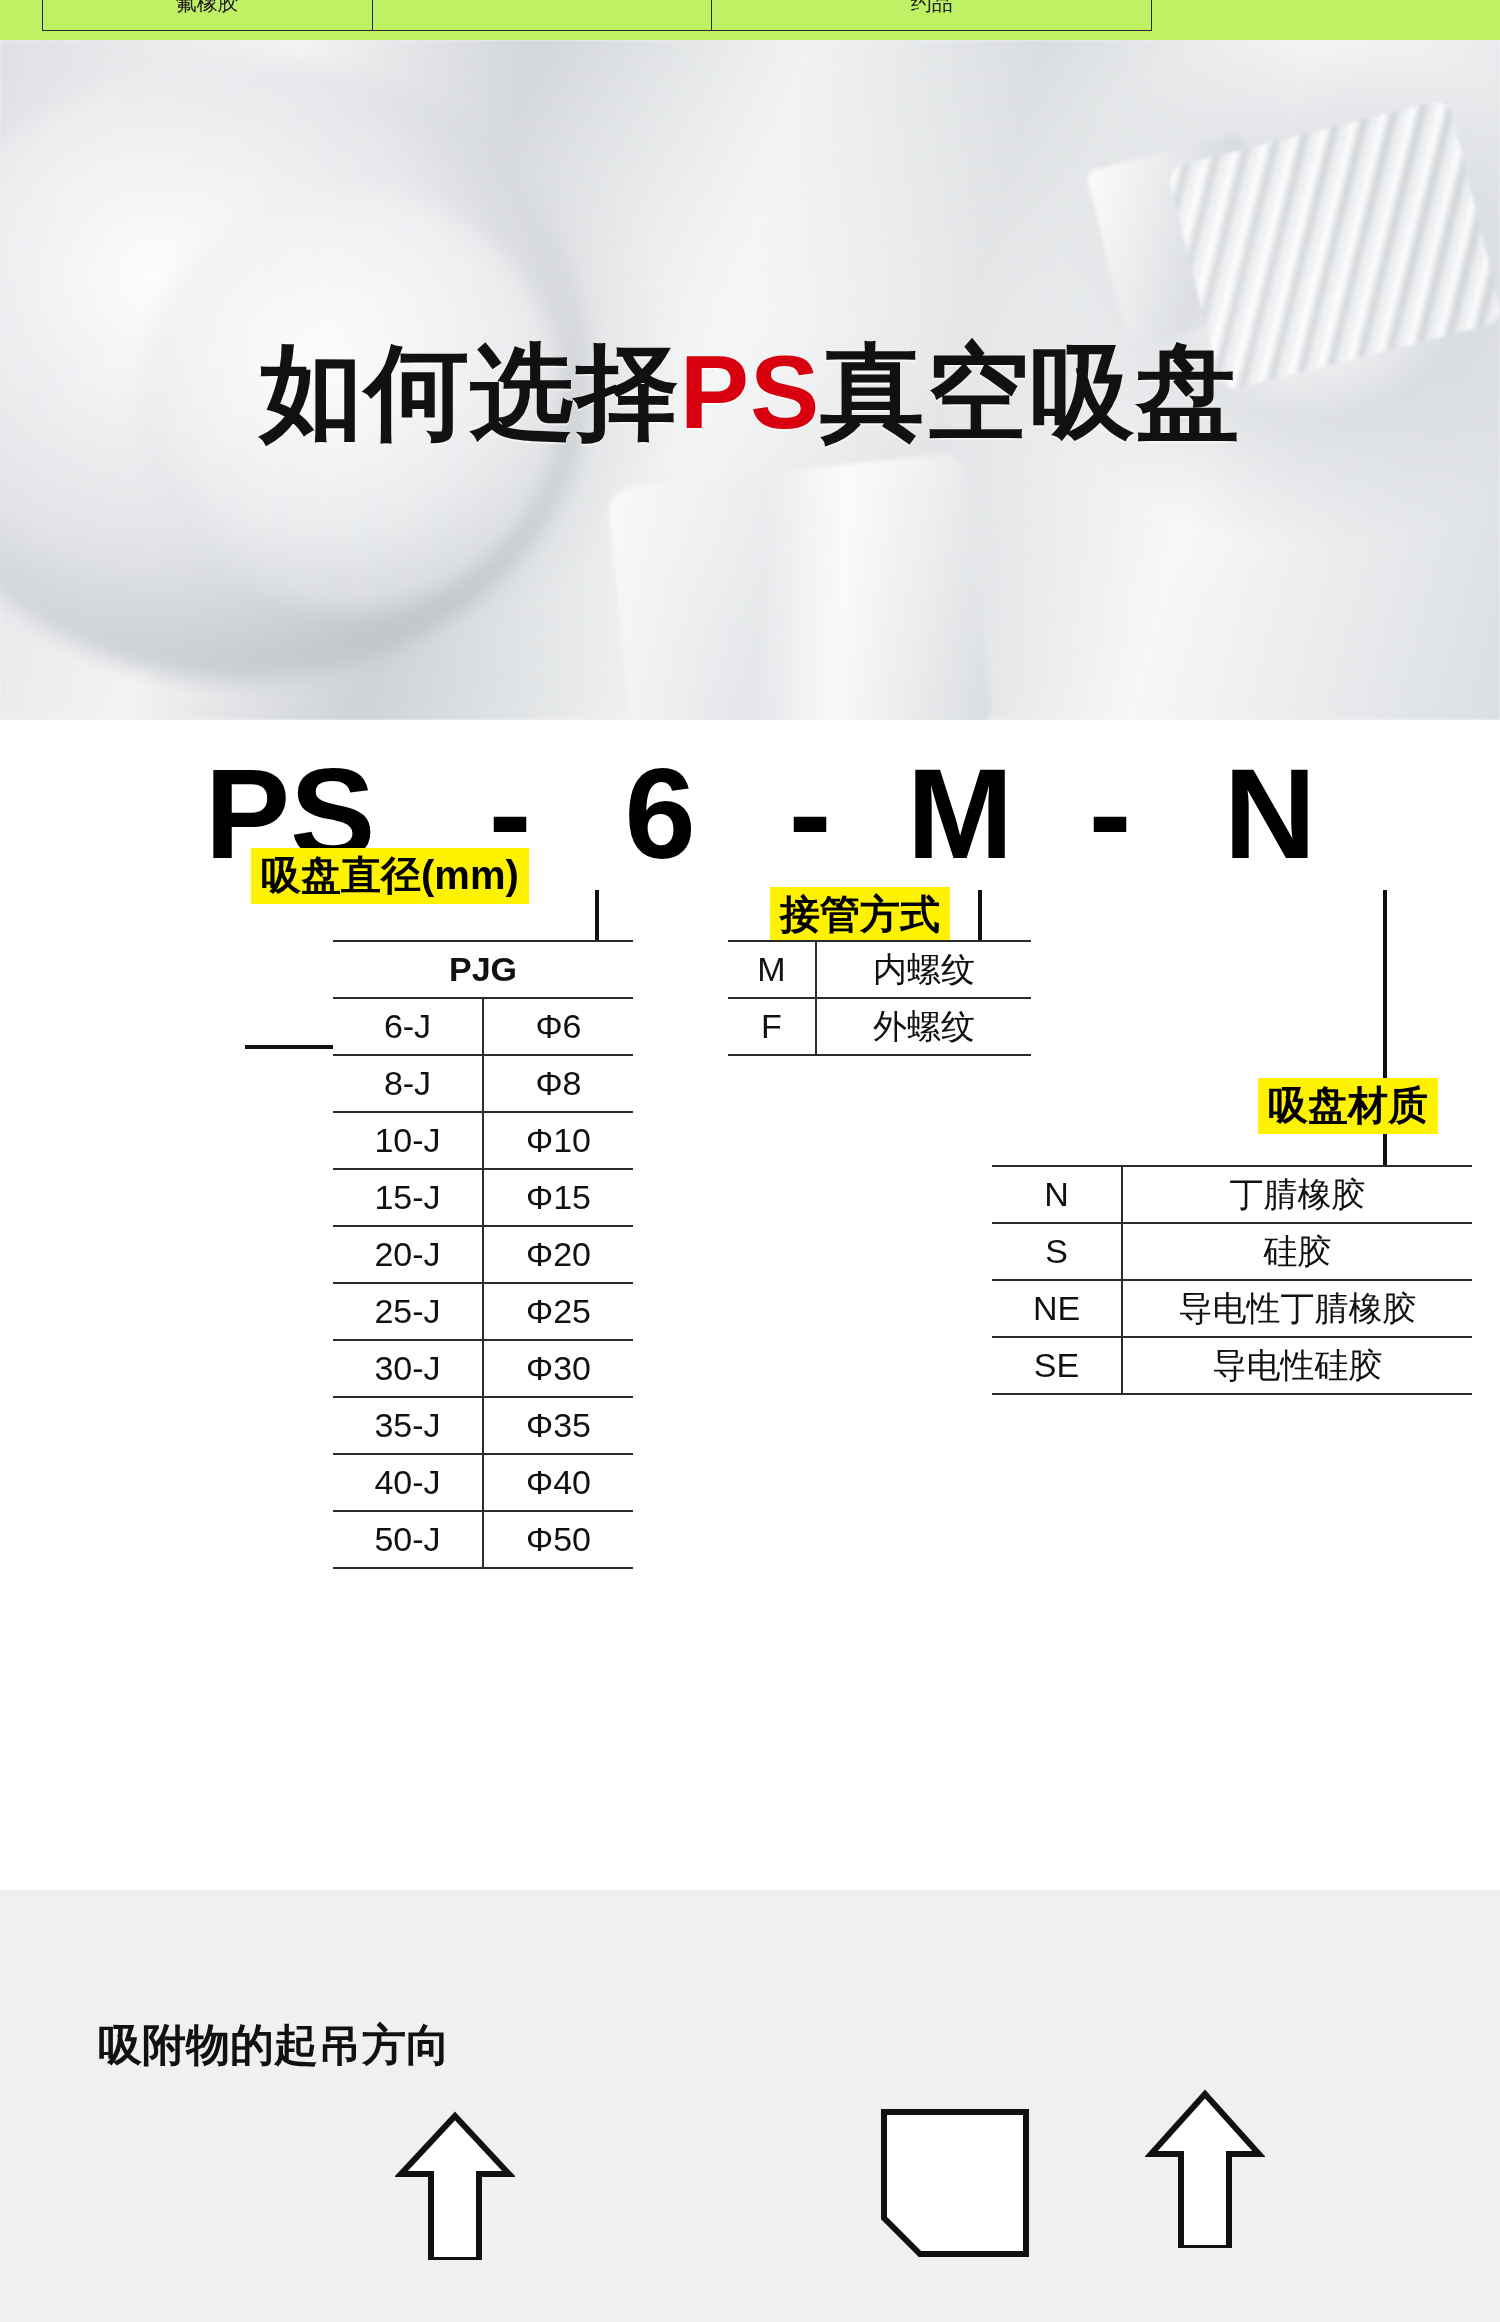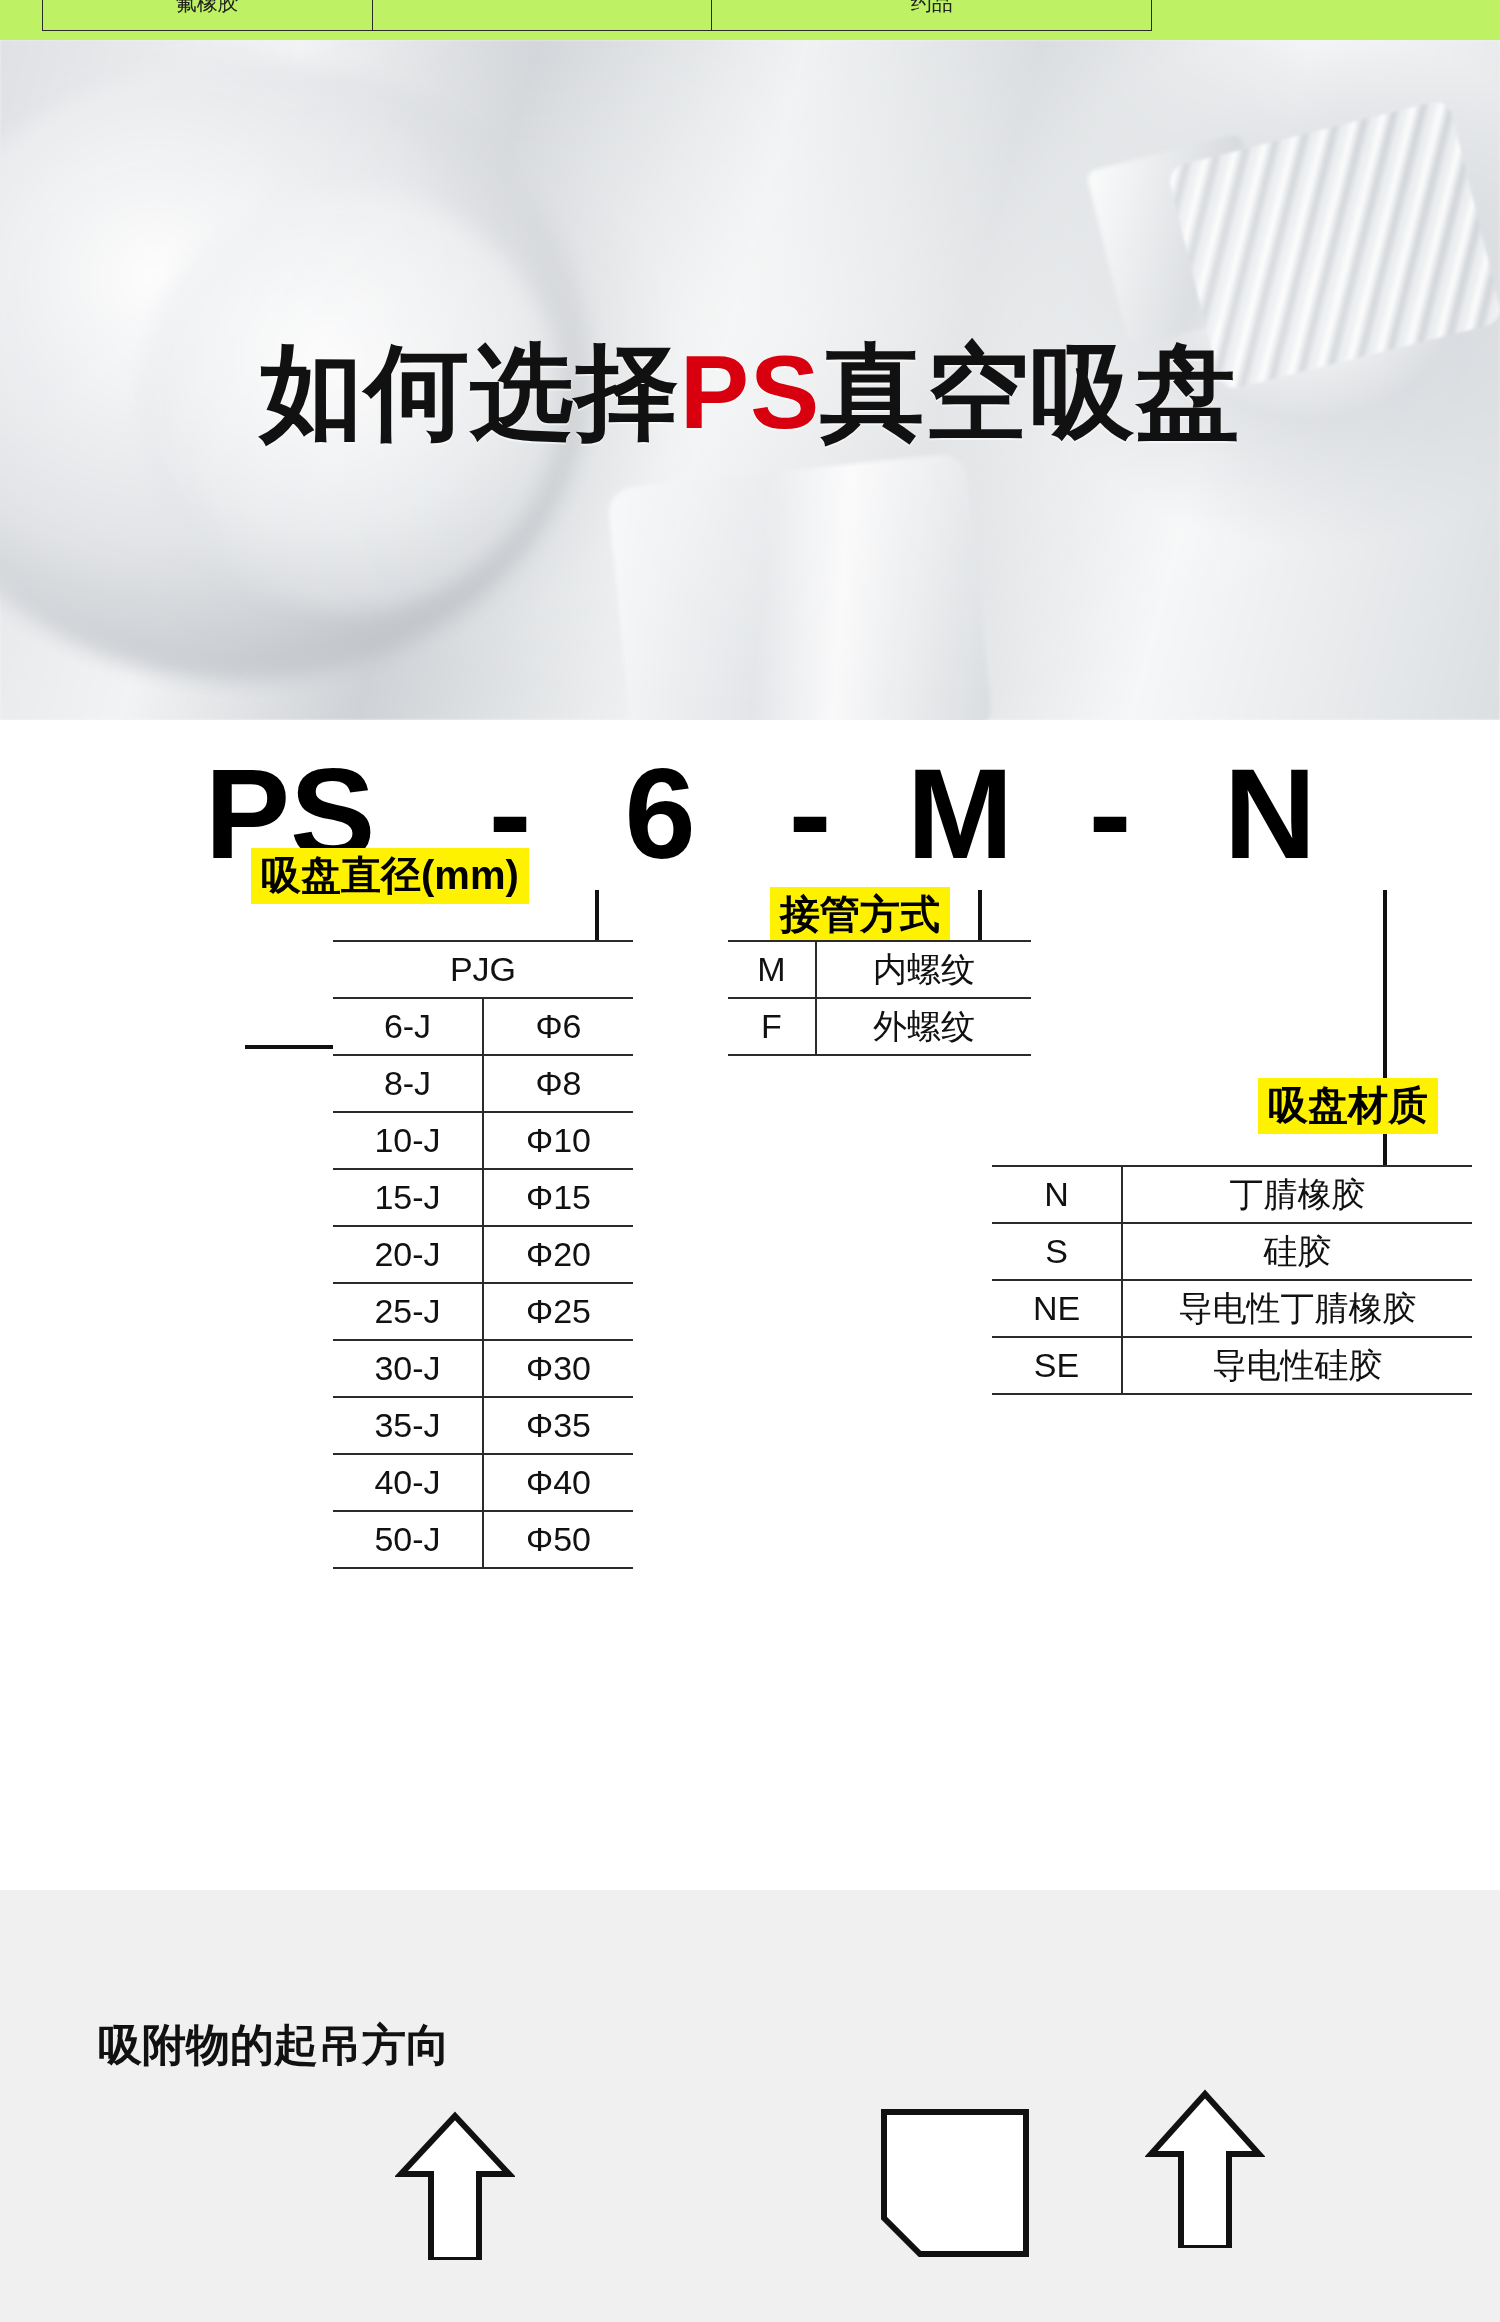--- a/index.html
+++ b/index.html
@@ -176,21 +176,21 @@
     font-size: 34px;
     color: #111;
     text-align: center;
     padding: 2px 8px;
     height: 57px;
     background: #fff;
   }
   .spec .mid { border-left: 2px solid #2b2b2b; }
   .spec tr td { border-bottom: 2px solid #2b2b2b; border-top: 0; }
   .spec tr:first-child td, .spec tr:first-child th { border-top: 2px solid #2b2b2b; }
-  .spec th { font-weight: 400; margin-top: 40px; }
+  .spec th { font-weight: 700; margin-top: 40px; }
 
   #tbl-diameter { left: 333px; top: 1200px; }
   #tbl-diameter td, #tbl-diameter th { height: 57px; }
   #tbl-diameter .c-left { width: 150px; }
   #tbl-diameter .c-right { width: 150px; }
 
   #tbl-thread { left: 728px; top: 1200px; }
   #tbl-thread .c-left { width: 88px; }
   #tbl-thread .c-right { width: 215px; }
 

